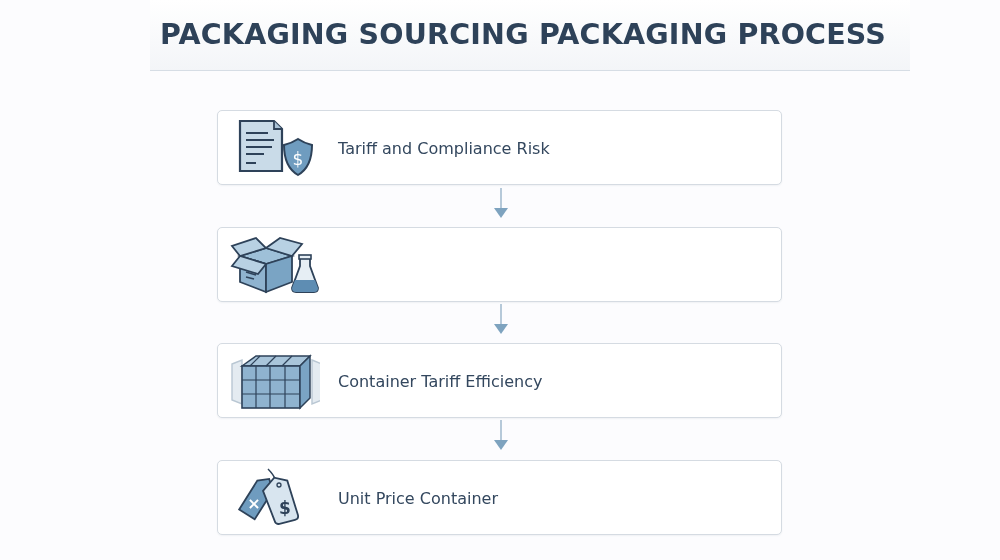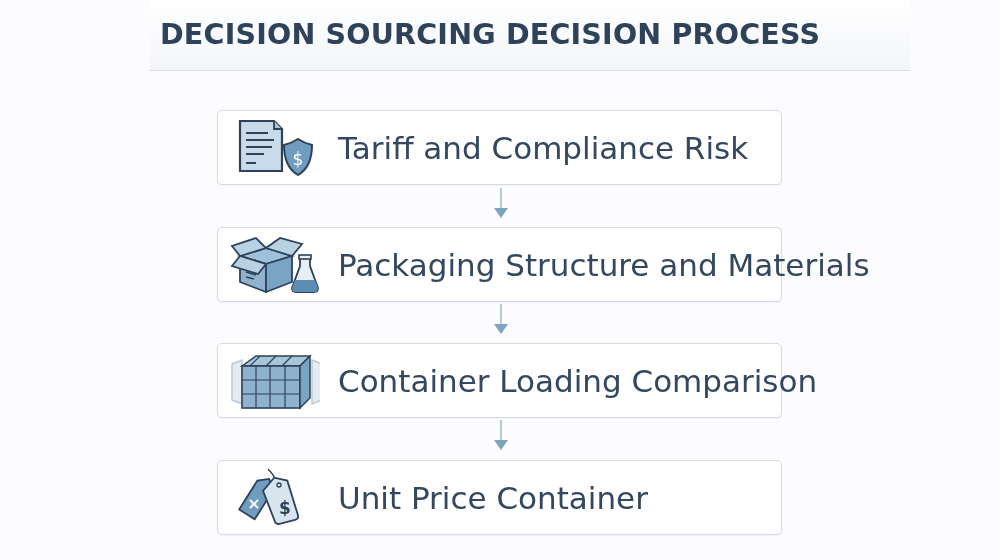--- a/index.html
+++ b/index.html
@@ -65,39 +65,39 @@
       height: 62px;
     }
     .step-icon svg { width: 100%; height: 100%; display: block; }
     .step-label {
       position: absolute;
       left: 120px;
       top: 0;
       height: 75px;
       line-height: 75px;
       font-family: "DejaVu Sans", sans-serif;
-      font-size: 31px;
+      font-size: 16px;
       color: #33475e;
       white-space: nowrap;
     }
     .arrow {
       position: absolute;
       left: 493px;
       width: 16px;
       height: 34px;
     }
     .arrow svg { width: 100%; height: 100%; display: block; }
   </style>
 </head>
 <body>
 
 <div class="canvas">
 
   <div class="title-band"></div>
-  <h1 class="title">DECISION SOURCING DECISION PROCESS</h1>
+  <h1 class="title">PACKAGING SOURCING PACKAGING PROCESS</h1>
   <div class="title-rule"></div>
 
   <div class="step" style="top:110px;">
     <div class="step-icon">
       <svg viewBox="0 0 90 62">
         <path d="M10 4 H44 L52 12 V54 H10 Z" fill="#c9dbe8" stroke="#2e4259" stroke-width="2.2"></path>
         <path d="M44 4 V12 H52" fill="#a9c3d7" stroke="#2e4259" stroke-width="1.8"></path>
         <line x1="16" y1="16" x2="38" y2="16" stroke="#2e4259" stroke-width="2"></line>
         <line x1="16" y1="23" x2="44" y2="23" stroke="#2e4259" stroke-width="2"></line>
         <line x1="16" y1="30" x2="42" y2="30" stroke="#2e4259" stroke-width="2"></line>
@@ -126,21 +126,20 @@
         <path d="M10 22 L36 30 L36 58 L10 48 Z" fill="#8fb3cf" stroke="#2e4259" stroke-width="1.8"></path>
         <path d="M36 30 L62 22 L62 48 L36 58 Z" fill="#7aa4c4" stroke="#2e4259" stroke-width="1.8"></path>
         <path d="M10 22 L2 32 L28 40 L36 30 Z" fill="#b8d1e3" stroke="#2e4259" stroke-width="1.8"></path>
         <line x1="16" y1="38" x2="26" y2="41" stroke="#2e4259" stroke-width="1.6"></line>
         <line x1="16" y1="43" x2="24" y2="45" stroke="#2e4259" stroke-width="1.6"></line>
         <path d="M70 24 H80 V32 L88 54 Q88 58 84 58 H66 Q62 58 62 54 L70 32 Z" fill="#e6eef4" stroke="#2e4259" stroke-width="1.8"></path>
         <path d="M65 46 L85 46 L88 54 Q88 58 84 58 H66 Q62 58 62 54 Z" fill="#5e8db3"></path>
         <rect x="69" y="21" width="12" height="4" fill="#e6eef4" stroke="#2e4259" stroke-width="1.6"></rect>
       </svg>
     </div>
-    <span class="step-label">Packaging Structure and Materials</span>
   </div>
 
   <div class="arrow" style="top:304px;">
     <svg viewBox="0 0 16 34">
       <line x1="8" y1="0" x2="8" y2="24" stroke="#9fb8cc" stroke-width="1.5"></line>
       <path d="M1 20 L15 20 L8 30 Z" fill="#7ea3bf"></path>
     </svg>
   </div>
 
   <div class="step" style="top:343px;">
@@ -156,21 +155,21 @@
           <line x1="40" y1="16" x2="40" y2="58"></line>
           <line x1="55" y1="16" x2="55" y2="58"></line>
           <line x1="12" y1="30" x2="70" y2="30"></line>
           <line x1="12" y1="44" x2="70" y2="44"></line>
           <line x1="30" y1="6" x2="20" y2="16"></line>
           <line x1="46" y1="6" x2="36" y2="16"></line>
           <line x1="62" y1="6" x2="52" y2="16"></line>
         </g>
       </svg>
     </div>
-    <span class="step-label">Container Loading Comparison</span>
+    <span class="step-label">Container Tariff Efficiency</span>
   </div>
 
   <div class="arrow" style="top:420px;">
     <svg viewBox="0 0 16 34">
       <line x1="8" y1="0" x2="8" y2="24" stroke="#9fb8cc" stroke-width="1.5"></line>
       <path d="M1 20 L15 20 L8 30 Z" fill="#7ea3bf"></path>
     </svg>
   </div>
 
   <div class="step" style="top:460px;">

